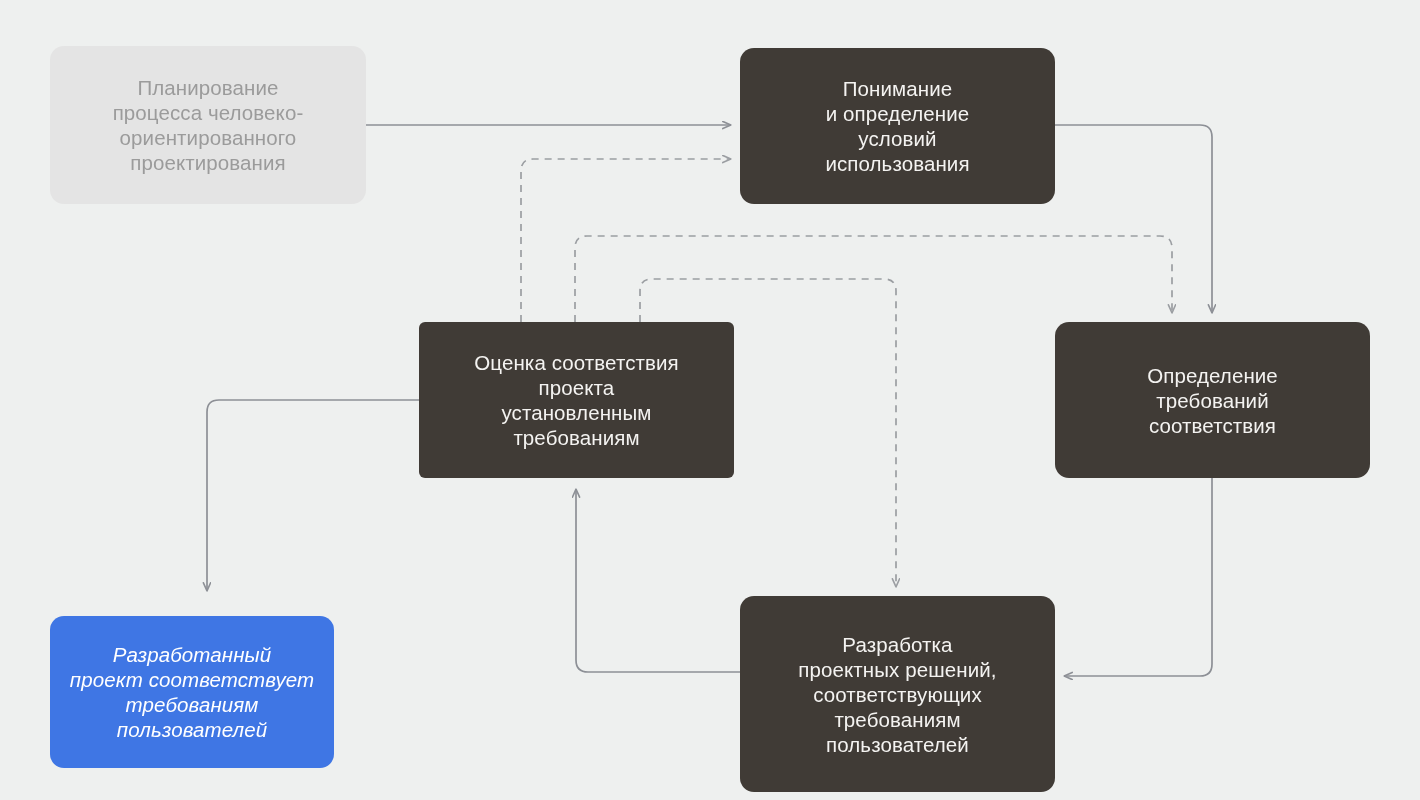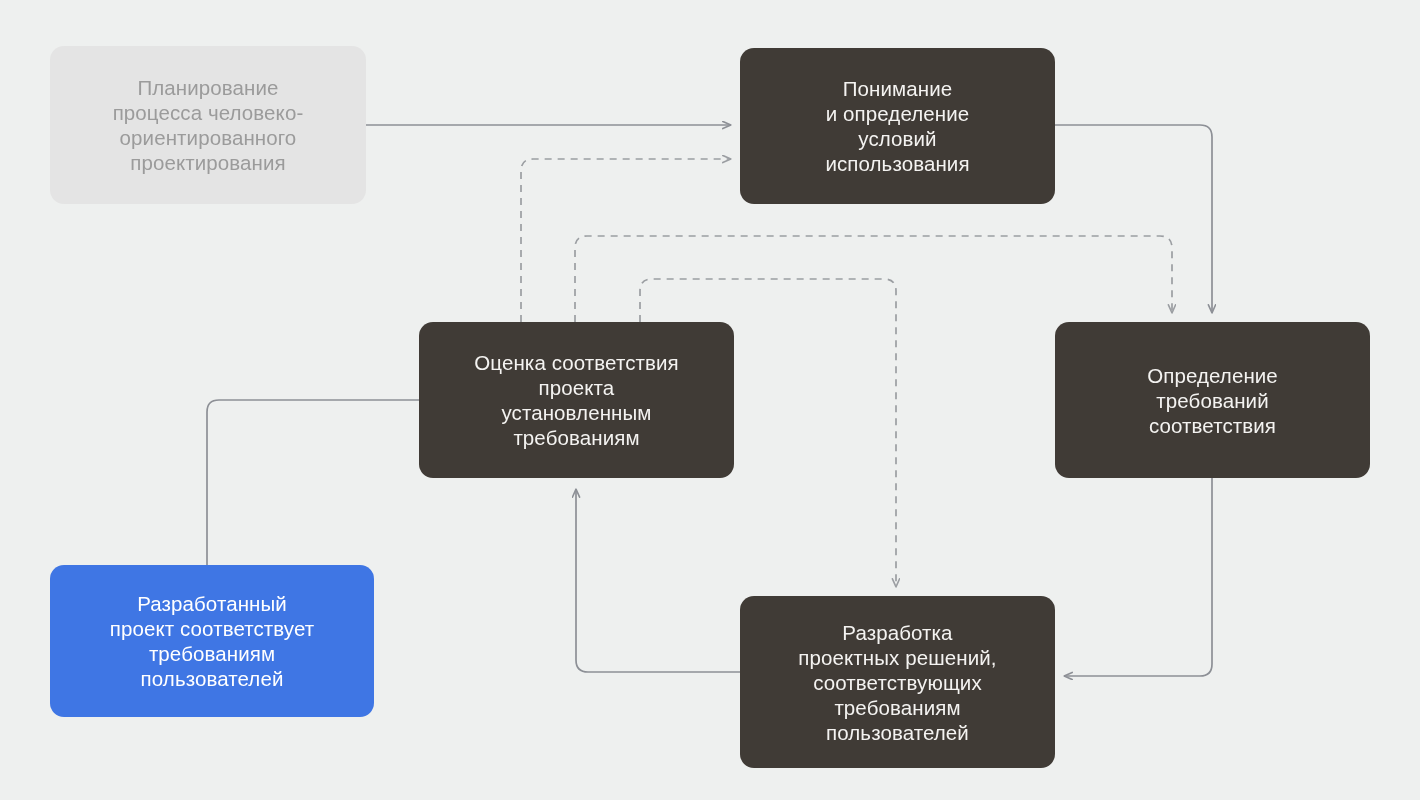--- a/index.html
+++ b/index.html
@@ -91,29 +91,29 @@
 
   <div class="node node-dark" style="left:740px; top:48px; width:315px; height:156px;">Понимание
 и определение
 условий
 использования</div>
 
   <div class="node node-dark" style="left:1055px; top:322px; width:315px; height:156px;">Определение
 требований
 соответствия</div>
 
-  <div class="node node-dark" style="left:740px; top:596px; width:315px; height:172px;">Разработка
+  <div class="node node-dark" style="left:740px; top:596px; width:315px; height:196px;">Разработка
 проектных решений,
 соответствующих
 требованиям
 пользователей</div>
 
-  <div class="node node-dark" style="left:419px; top:322px; width:315px; height:156px;">Оценка соответствия
+  <div class="node node-dark" style="left:419px; top:322px; width:315px; height:156px;border-radius:6px;">Оценка соответствия
 проекта
 установленным
 требованиям</div>
 
-  <div class="node node-accent" style="left:50px; top:565px; width:324px; height:152px;">Разработанный
+  <div class="node node-accent" style="left:50px; top:616px; width:284px; height:152px;font-style:italic;">Разработанный
 проект соответствует
 требованиям
 пользователей</div>
 
 </div>
 
 </body></html>

